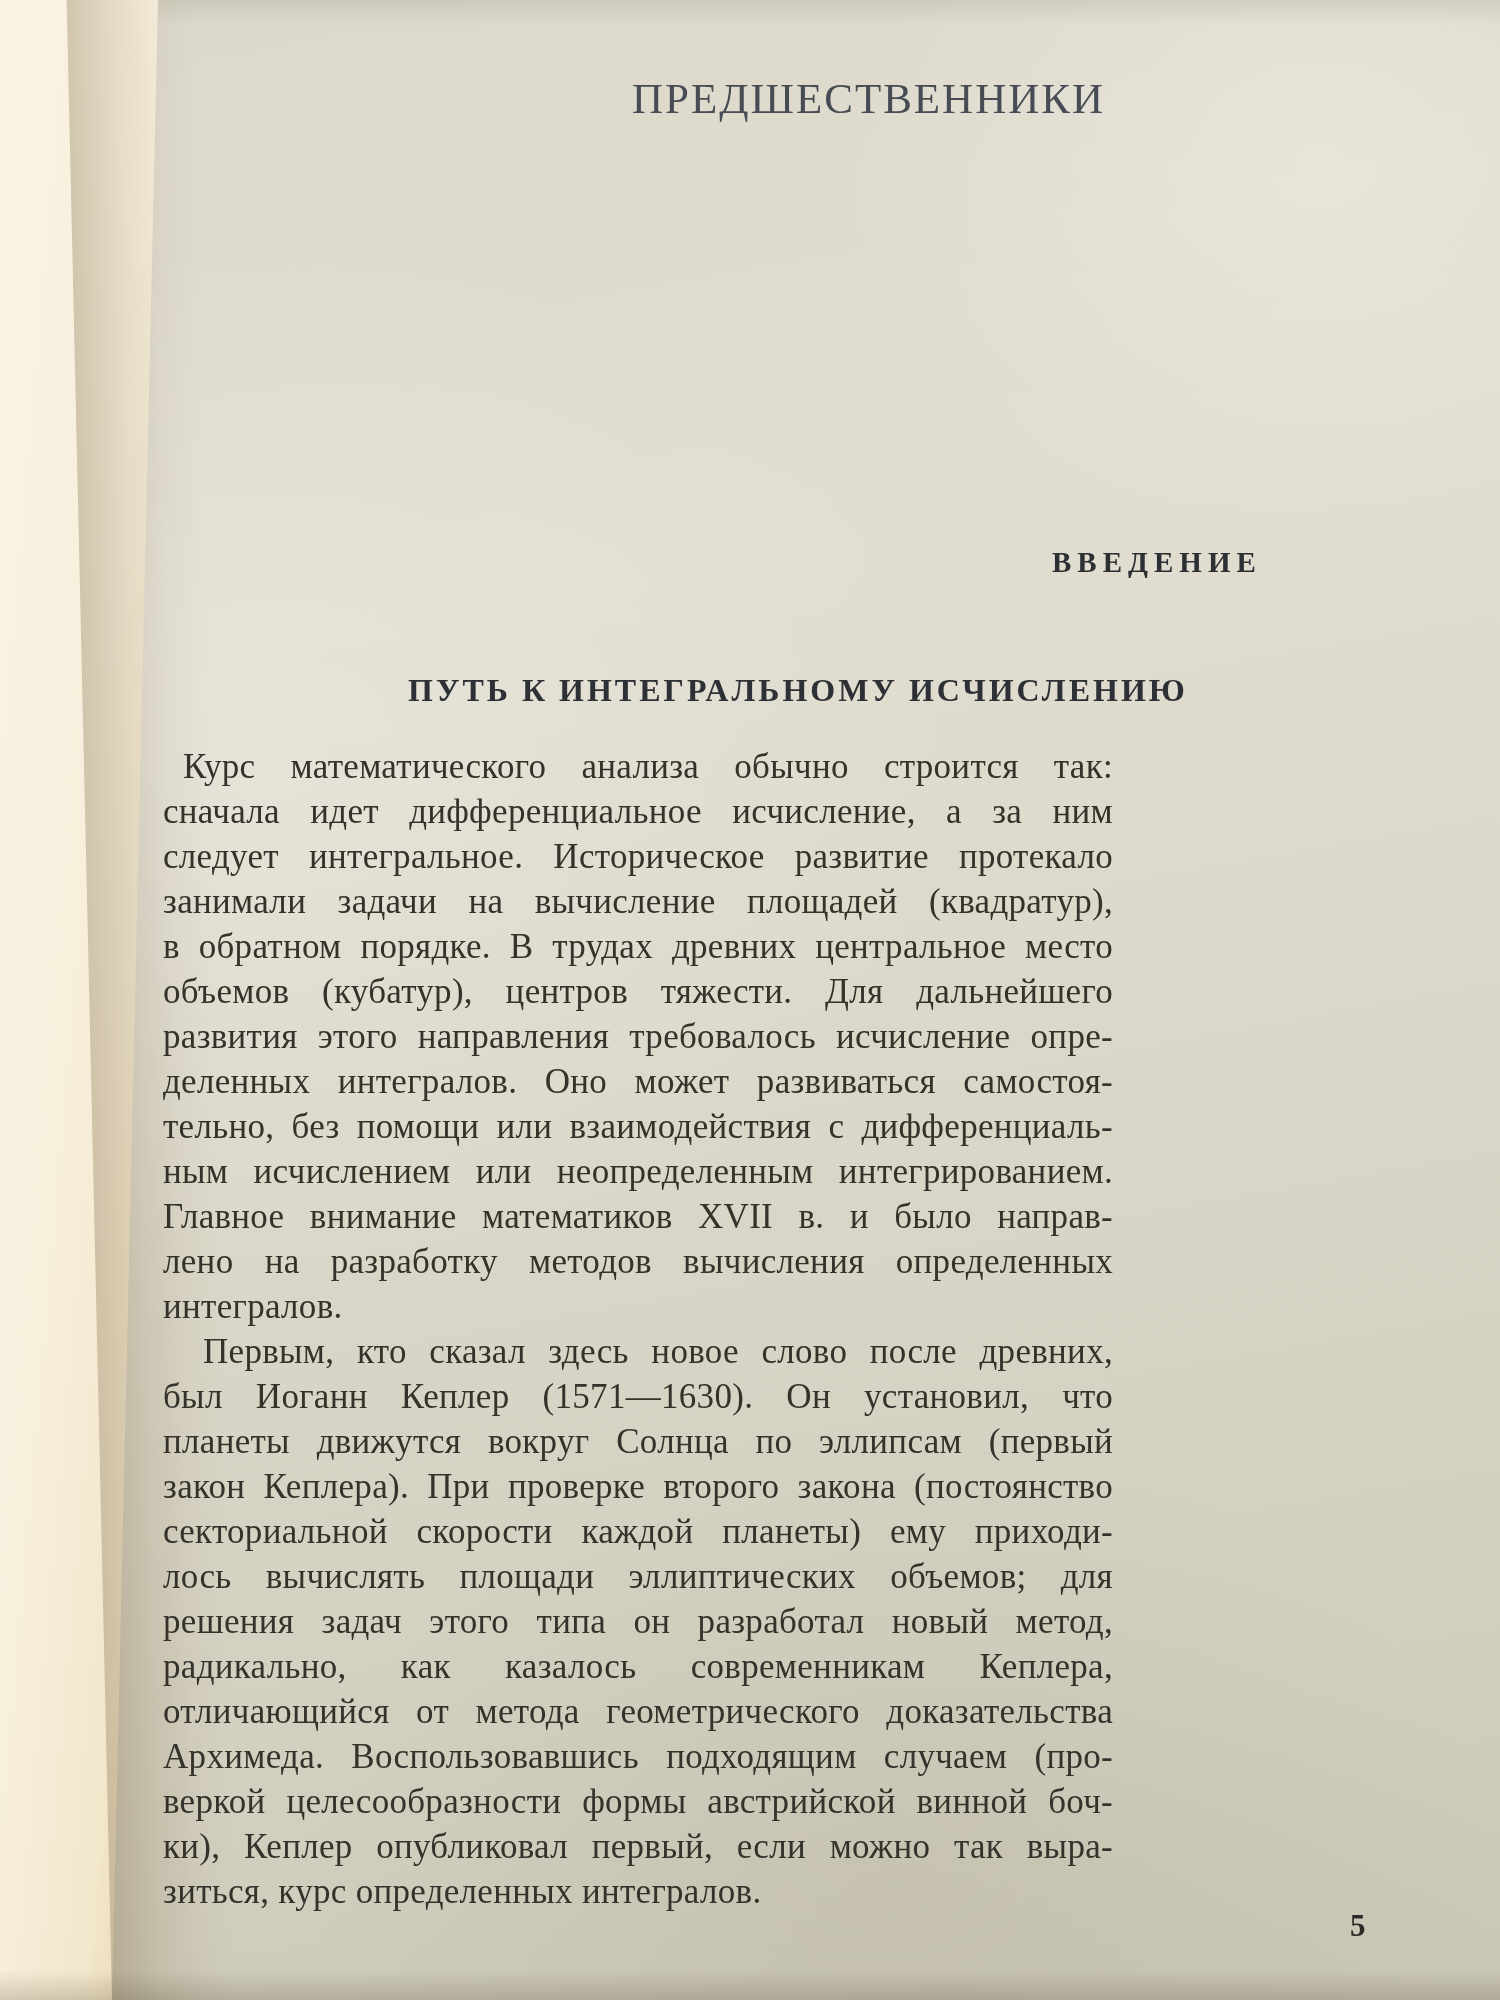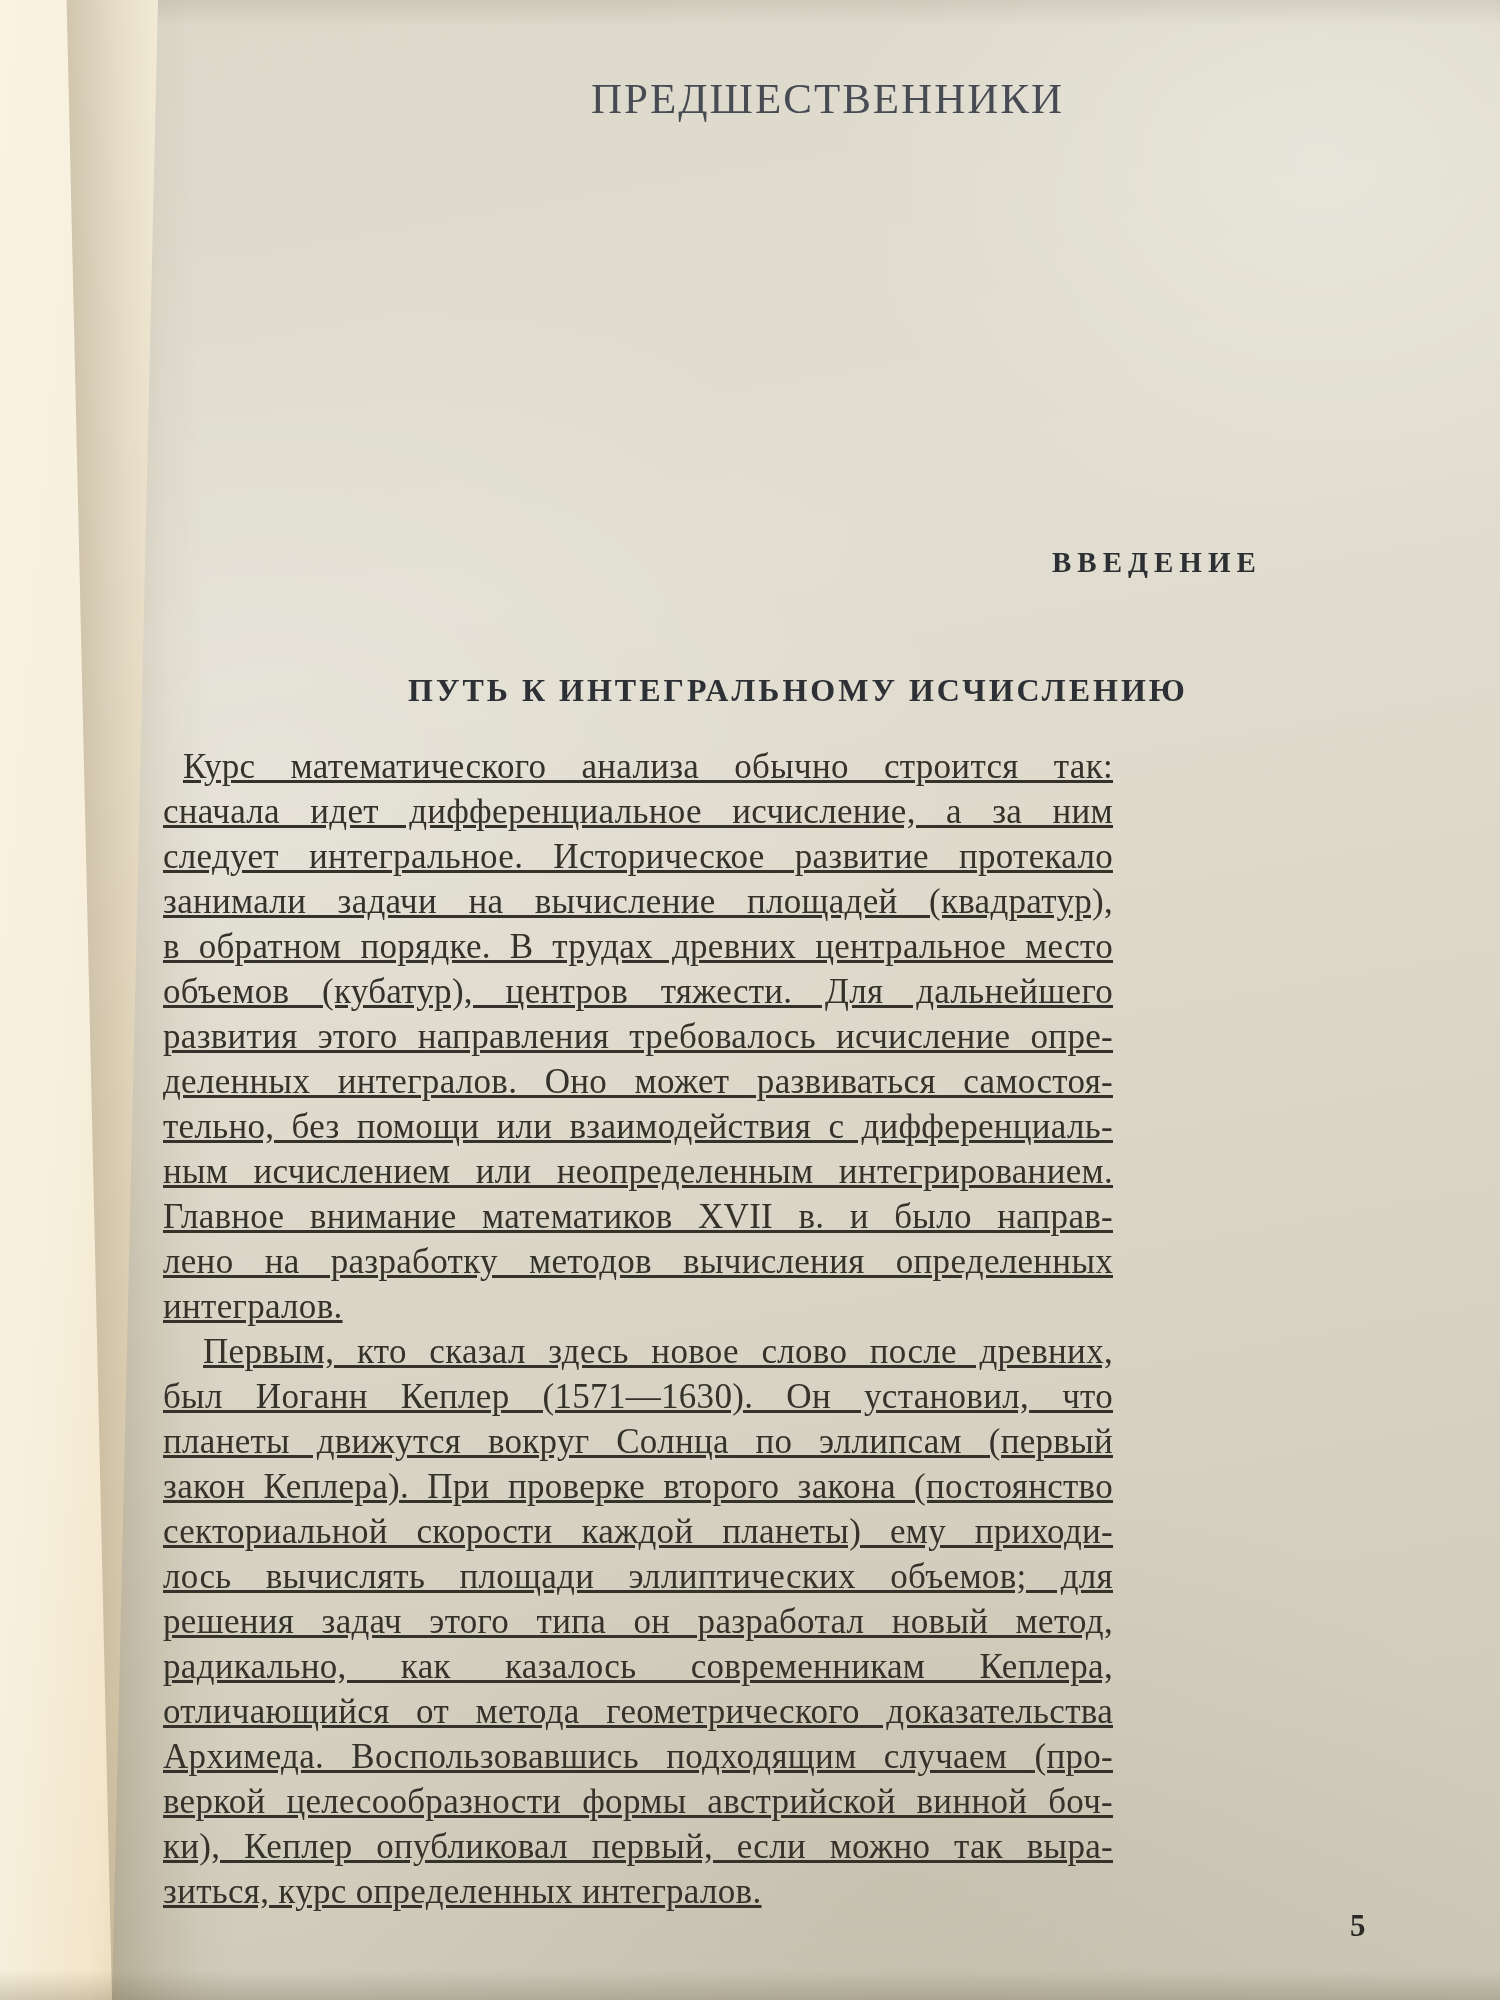--- a/index.html
+++ b/index.html
@@ -44,21 +44,21 @@
     transform-origin: 0 100%;
     transform: skewX(1.3deg);
     background: linear-gradient(90deg,
       rgba(118,96,60,0.30) 0%, rgba(128,108,72,0.15) 40%,
       rgba(128,108,72,0.05) 70%, rgba(128,108,72,0) 100%);
     pointer-events: none;
   }
 
   
   .running-title {
-    position: absolute; left: 591px; top: 74px;
+    position: absolute; left: 632px; top: 74px;
     font-size: 43px; letter-spacing: 2px;
     color: #474c54; white-space: nowrap;
   }
   .chapter-title {
     position: absolute; left: 1052px; top: 546px;
     font-size: 29px; font-weight: bold; letter-spacing: 6px;
     color: #2c2f33; white-space: nowrap;
   }
   .section-title {
     position: absolute; left: 408px; top: 672px;
@@ -67,21 +67,20 @@
   }
   .body-text {
     position: absolute; left: 163px; top: 744px; width: 950px;
     font-size: 35px; line-height: 45px; letter-spacing: 0.3px;
     color: #35322b;
   }
   .line {
     text-align: justify;
     text-align-last: justify;
     white-space: normal;
-    text-decoration: underline;
   }
   .line.last { text-align-last: left; }
   .line.indent-sm { padding-left: 20px; }
   .line.indent    { padding-left: 40px; }
 
   .page-number {
     position: absolute; left: 1350px; top: 1908px;
     font-size: 31px; font-weight: bold; color: #2b2a26;
   }
 </style>

